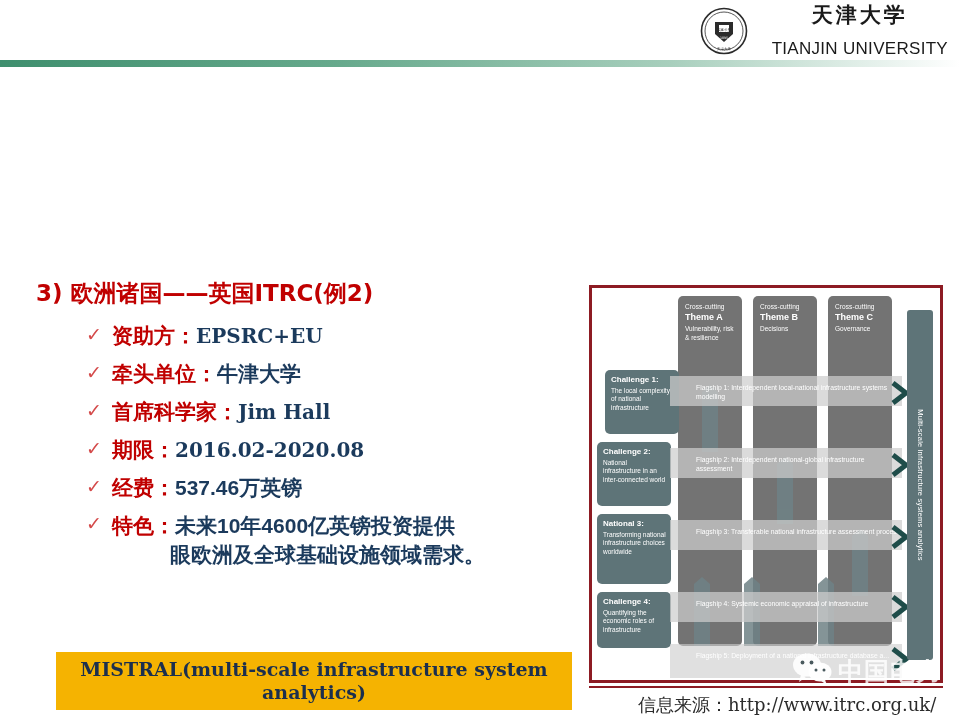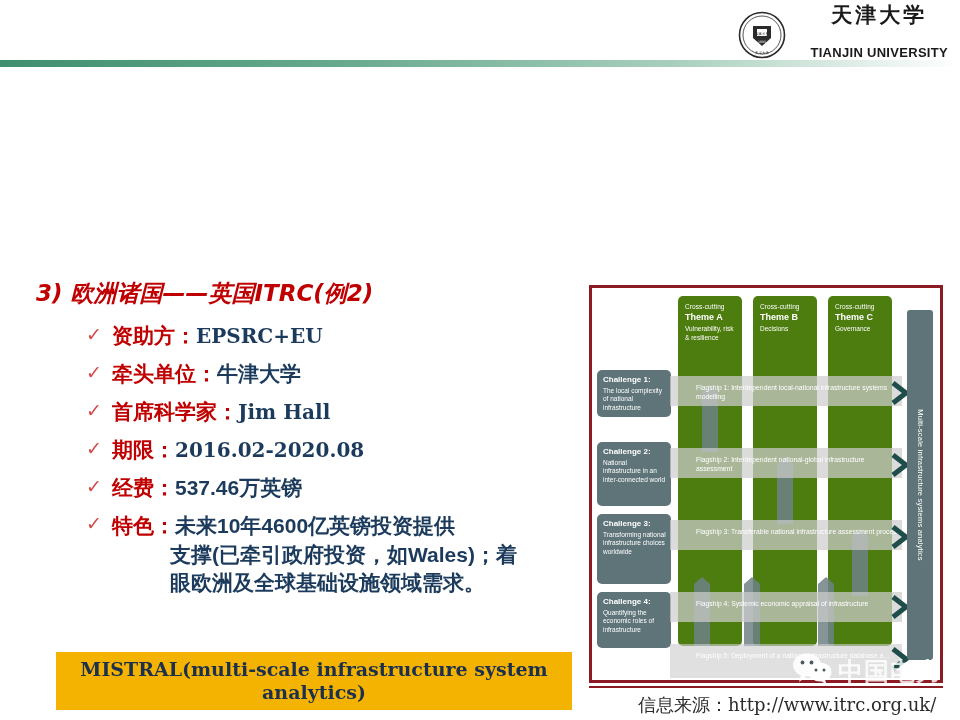--- a/index.html
+++ b/index.html
@@ -21,32 +21,32 @@
     font-family: "DejaVu Sans", "Liberation Sans", sans-serif;
     -webkit-text-stroke: 0.7px #1b3a5c;
     white-space: nowrap;
   }
   #header-rule {
     position: absolute; left: 0; top: 60px; width: 960px; height: 7px;
     background: linear-gradient(to right, #3f8f6e 0%, #66a98c 35%, #a8cfbd 70%, #ffffff 100%);
   }
   #logo-wrap {
     position: absolute; right: 12px; top: 4px;
-    display: flex; align-items: flex-end; gap: 24px;
+    display: flex; align-items: center; gap: 24px;
   }
   #logo-seal { width: 48px; height: 48px; flex: 0 0 48px; }
   #logo-text { display: flex; flex-direction: column; align-items: center; line-height: 1; }
   #logo-cn {
     font-size: 21px; font-weight: bold; color: #1a1a1a;
     font-family: "DejaVu Serif", "Liberation Serif", serif;
     letter-spacing: 3px;
   }
   #logo-en {
-    font-size: 13px; font-weight: bold; color: #1a1a1a;
-    letter-spacing: 0.3px; margin-top: 21px;
+    font-size: 17px; font-weight: normal; color: #1a1a1a;
+    letter-spacing: 0.3px; margin-top: 15px;
   }
 
   
   #lead-para {
     position: absolute; left: 20px; top: 108px; width: 920px;
     font-size: 28px; font-weight: bold; line-height: 1.62;
     color: #1b3a5c;
     font-family: "DejaVu Sans", "Liberation Sans", sans-serif;
     -webkit-text-stroke: 0.4px #1b3a5c;
     text-align: justify;
@@ -54,21 +54,20 @@
   #lead-para .ln { display: block; }
   #lead-para .ln2, #lead-para .ln3 { padding-left: 46px; }
 
   
   #left-col { position: absolute; left: 22px; top: 278px; width: 560px; }
   #sub-heading {
     font-size: 23px; font-weight: bold; color: #c00000;
     font-family: "DejaVu Sans", "Liberation Sans", sans-serif;
     margin-left: 14px; margin-bottom: 14px;
     white-space: nowrap;
-    font-style: italic;
   }
   .bullet { display: flex; align-items: flex-start; margin-bottom: 11px; padding-left: 64px; }
   .check {
     flex: 0 0 26px; font-size: 19px; color: #d44a4a; line-height: 1.25;
     font-family: "DejaVu Sans", sans-serif;
   }
   .bullet-body { flex: 1; line-height: 1.28; }
   .b-label {
     font-size: 21px; font-weight: bold; color: #c00000;
     font-family: "DejaVu Sans", "Liberation Sans", sans-serif;
@@ -99,21 +98,21 @@
 
   
   #diagram {
     position: absolute; left: 589px; top: 285px; width: 354px; height: 398px;
     border: 3px solid #8d1b23; background: #ffffff; overflow: hidden;
   }
   #diagram-inner { position: absolute; inset: 0; }
 
   .theme-col {
     position: absolute; top: 8px; width: 64px; height: 350px;
-    background: #4d7c0f; border-radius: 5px;
+    background: #737373; border-radius: 5px;
     color: #ffffff; padding: 7px 6px 0 7px;
   }
   .theme-top { font-size: 6.5px; line-height: 1.25; letter-spacing: 0.1px; }
   .theme-name { font-size: 9px; font-weight: bold; line-height: 1.3; margin-top: 1px; }
   .theme-sub { font-size: 6.5px; line-height: 1.35; margin-top: 1px; }
 
   .challenge {
     position: absolute; left: 5px; width: 74px;
     background: #5e7478; border-radius: 5px;
     color: #ffffff; padding: 5px 5px 4px 6px;
@@ -238,21 +237,20 @@
       <span class="check">✓</span>
       <span class="bullet-body">
         <span class="b-label">经费：</span><span class="b-value-cn">537.46万英镑</span>
       </span>
     </div>
 
     <div class="bullet" id="bullet-feature">
       <span class="check">✓</span>
       <span class="bullet-body">
         <span class="b-label">特色：</span><span class="b-value-cn">未来10年4600亿英镑投资提供</span>
-        <span class="b-value-cn cont">支撑(已牵引政府投资，如Wales)；着</span>
         <span class="b-value-cn cont">眼欧洲及全球基础设施领域需求。</span>
       </span>
     </div>
   </div>
 
   <div id="mistral-box">
     <span id="mistral-text">
       <span>MISTRAL(multi-scale  infrastructure  system</span><br>
       <span>analytics)</span>
     </span>
@@ -277,30 +275,30 @@
         <div class="theme-sub">Governance</div>
       </div>
 
       <div class="pillar" style="left:110px; top:104px; height:60px;"></div>
       <div class="pillar" style="left:185px; top:176px; height:60px;"></div>
       <div class="pillar" style="left:260px; top:248px; height:60px;"></div>
       <div class="pillar" style="left:102px; top:296px; height:62px;"></div>
       <div class="pillar" style="left:152px; top:296px; height:62px;"></div>
       <div class="pillar" style="left:226px; top:296px; height:62px;"></div>
 
-      <div class="challenge" style="top:82px; height:47px;">
+      <div class="challenge" style="top:82px; height:64px;margin-left:8px;">
         <div class="ch-title">Challenge 1:</div>
         <div class="ch-desc">The local complexity of national infrastructure</div>
       </div>
       <div class="challenge" style="top:154px; height:64px;">
         <div class="ch-title">Challenge 2:</div>
         <div class="ch-desc">National infrastructure in an inter-connected world</div>
       </div>
       <div class="challenge" style="top:226px; height:70px;">
-        <div class="ch-title">Challenge 3:</div>
+        <div class="ch-title">National 3:</div>
         <div class="ch-desc">Transforming national infrastructure choices worldwide</div>
       </div>
       <div class="challenge" style="top:304px; height:56px;">
         <div class="ch-title">Challenge 4:</div>
         <div class="ch-desc">Quantifying the economic roles of infrastructure</div>
       </div>
 
       <div class="flagband" style="top:88px; width:232px;">Flagship 1: Interdependent local-national infrastructure systems modelling</div>
       <div class="flagband" style="top:160px; width:232px;">Flagship 2: Interdependent national-global infrastructure assessment</div>
       <div class="flagband" style="top:232px; width:232px;">Flagship 3: Transferable national infrastructure assessment process</div>

